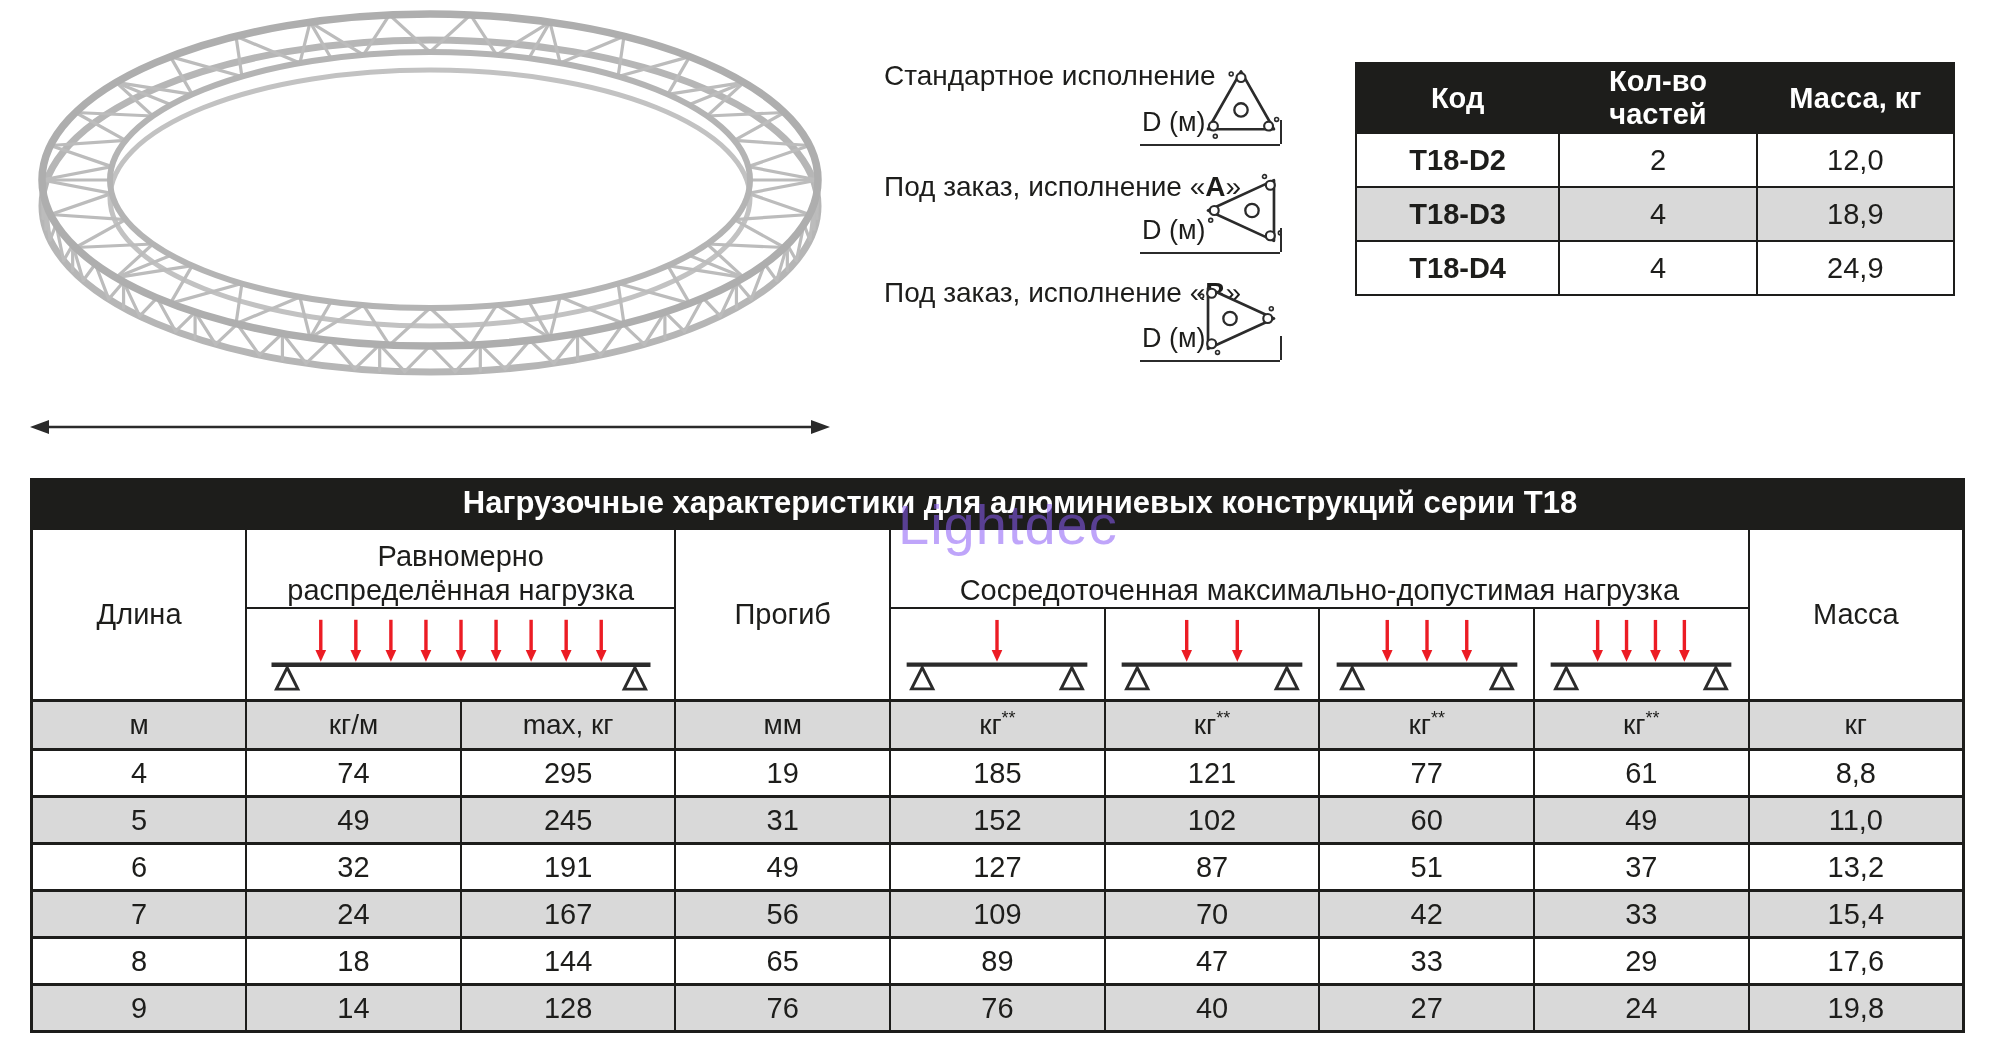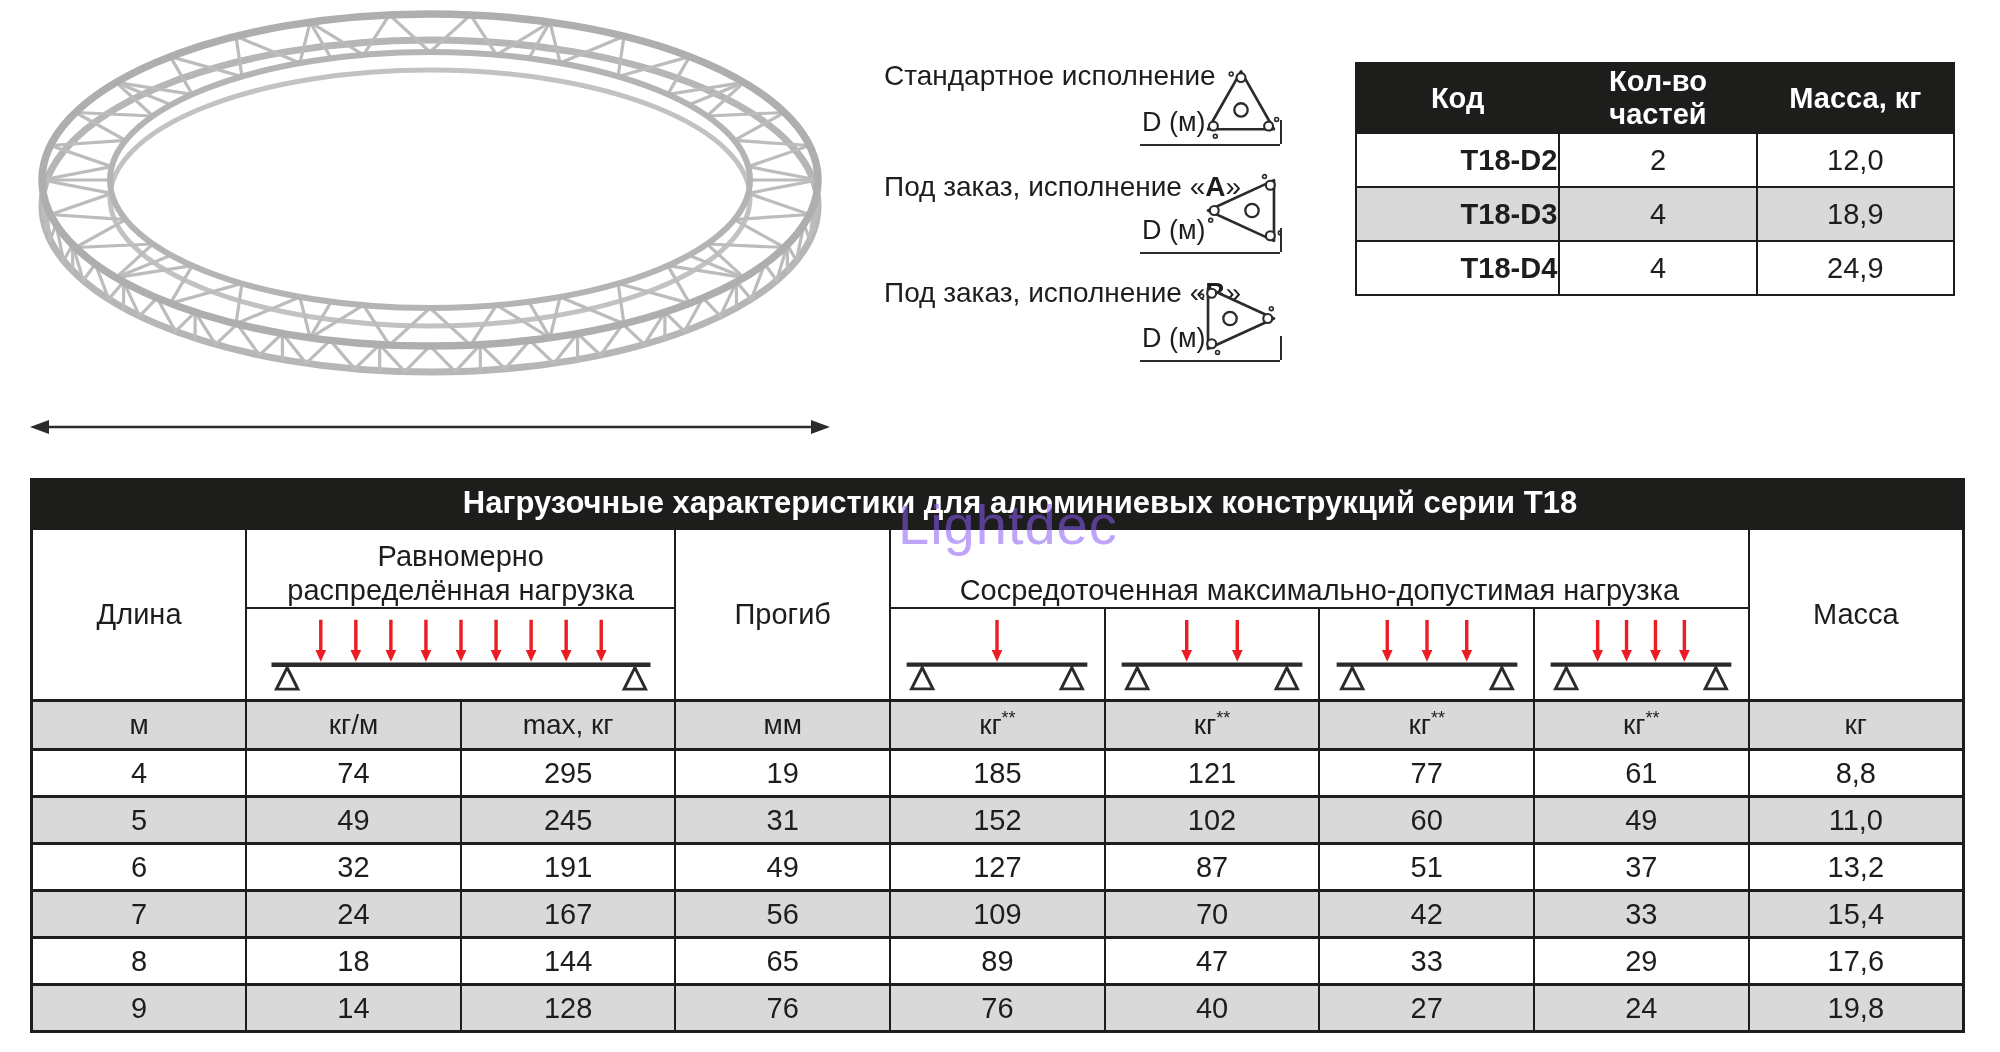--- a/index.html
+++ b/index.html
@@ -20,21 +20,21 @@
   .variant-figure .dim-label{position:absolute;left:2px;bottom:6px;font-size:27px;}
   .variant-figure svg{position:absolute;right:-2px;bottom:3px;}
 
   #order-note{position:absolute;left:877px;top:396px;font-size:28px;font-style:italic;}
 
   
   #parts-table{position:absolute;left:1355px;top:62px;width:600px;border-collapse:collapse;
     table-layout:fixed;}
   #parts-table td{border:2.5px solid #1d1d1b;text-align:center;font-size:29px;height:50px;}
   #parts-table tr.head td{background:#1d1d1b;color:#fff;font-weight:bold;height:50px;border-color:#1d1d1b;}
-  #parts-table td.code{font-weight:bold;text-align:right;}
+  #parts-table td.code{font-weight:bold;}
   #parts-table tr.alt td{background:#d9d9d9;}
 
   
   #main-block{position:absolute;left:30px;top:478px;width:1935px;}
   #main-title{height:49px;line-height:49px;background:#1d1d1b;color:#fff;text-align:center;
     font-size:31px;font-weight:bold;padding-left:45px;}
   #load-table{width:100%;border-collapse:collapse;table-layout:fixed;}
   #load-table td{border:2px solid #1d1d1b;text-align:center;vertical-align:middle;}
   #load-table td.big{font-size:30px;}
   #load-table tr.group-row td{height:76px;font-size:29px;}

